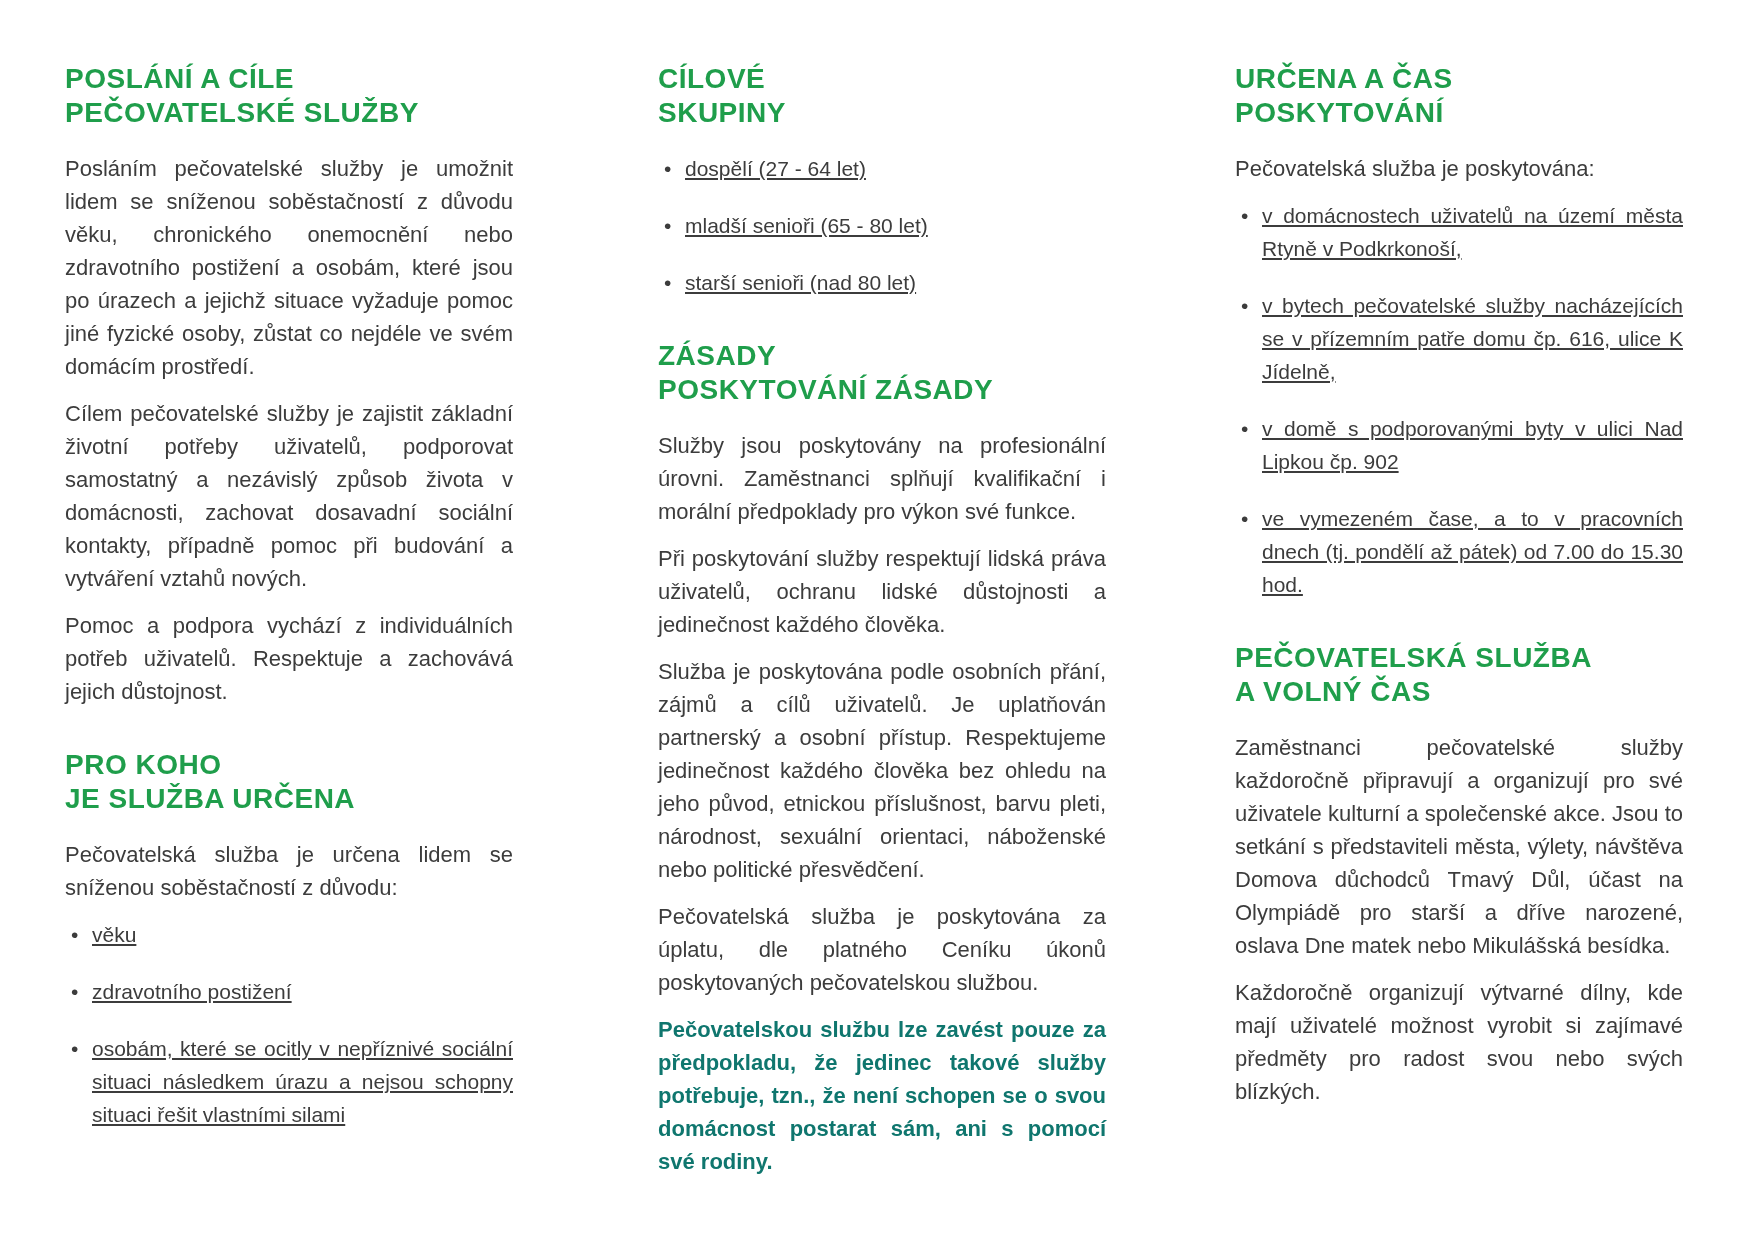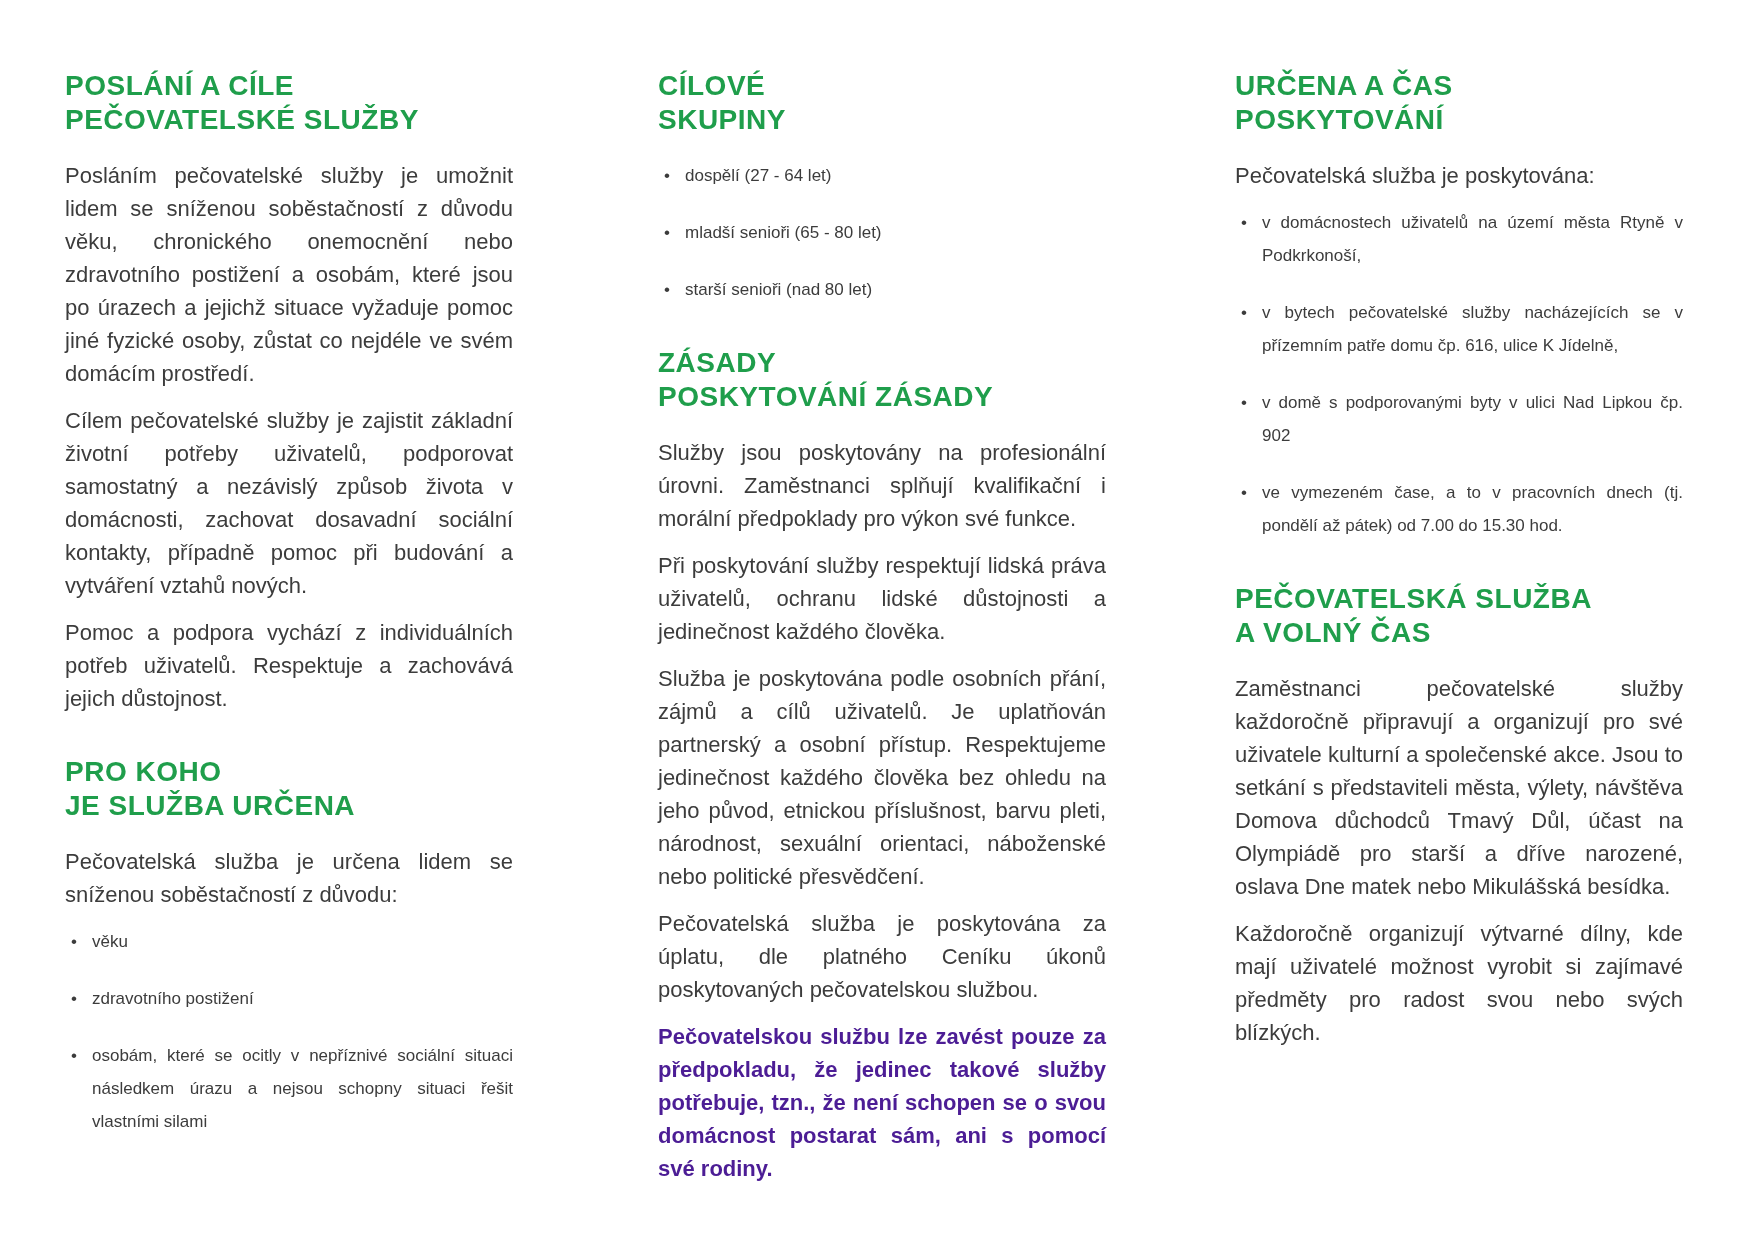--- a/index.html
+++ b/index.html
@@ -10,21 +10,21 @@
   .page {
     position: relative;
     width: 1754px;
     height: 1240px;
     background: #ffffff;
     font-family: "Liberation Sans", sans-serif;
     overflow: hidden;
   }
   .col {
     position: absolute;
-    top: 69px;
+    top: 62px;
     width: 448px;
   }
   .col1 { left: 65px; }
   .col2 { left: 658px; }
   .col3 { left: 1235px; }
 
   h2.heading {
     margin: 0 0 22px 0;
     color: var(--accent, #1f9e4b);
     font-size: 28px;
@@ -41,38 +41,39 @@
     margin: 0 0 14px 0;
     font-size: 22px;
     line-height: 33px;
     font-weight: 300;
     color: var(--body-color, #3c3c3c);
     text-align: justify;
     hyphens: auto;
   }
   p.body.bold {
     font-weight: 700;
-    color: #4c1d95;
+    color: #0f766e;
   }
 
   ul.bullets {
     list-style: none;
     margin: 8px 0 14px 0;
     padding: 0;
   }
   li.bullet-item {
     position: relative;
     padding-left: 27px;
     margin-bottom: 24px;
-    font-size: 17px;
+    font-size: 21px;
     line-height: 33px;
     font-weight: 300;
     color: var(--body-color, #3c3c3c);
     text-align: justify;
     hyphens: auto;
+    text-decoration: underline;
   }
   li.bullet-item::before {
     content: "\2022";
     position: absolute;
     left: 6px;
     top: 0;
     color: var(--body-color, #3c3c3c);
   }
 </style>
 </head>

